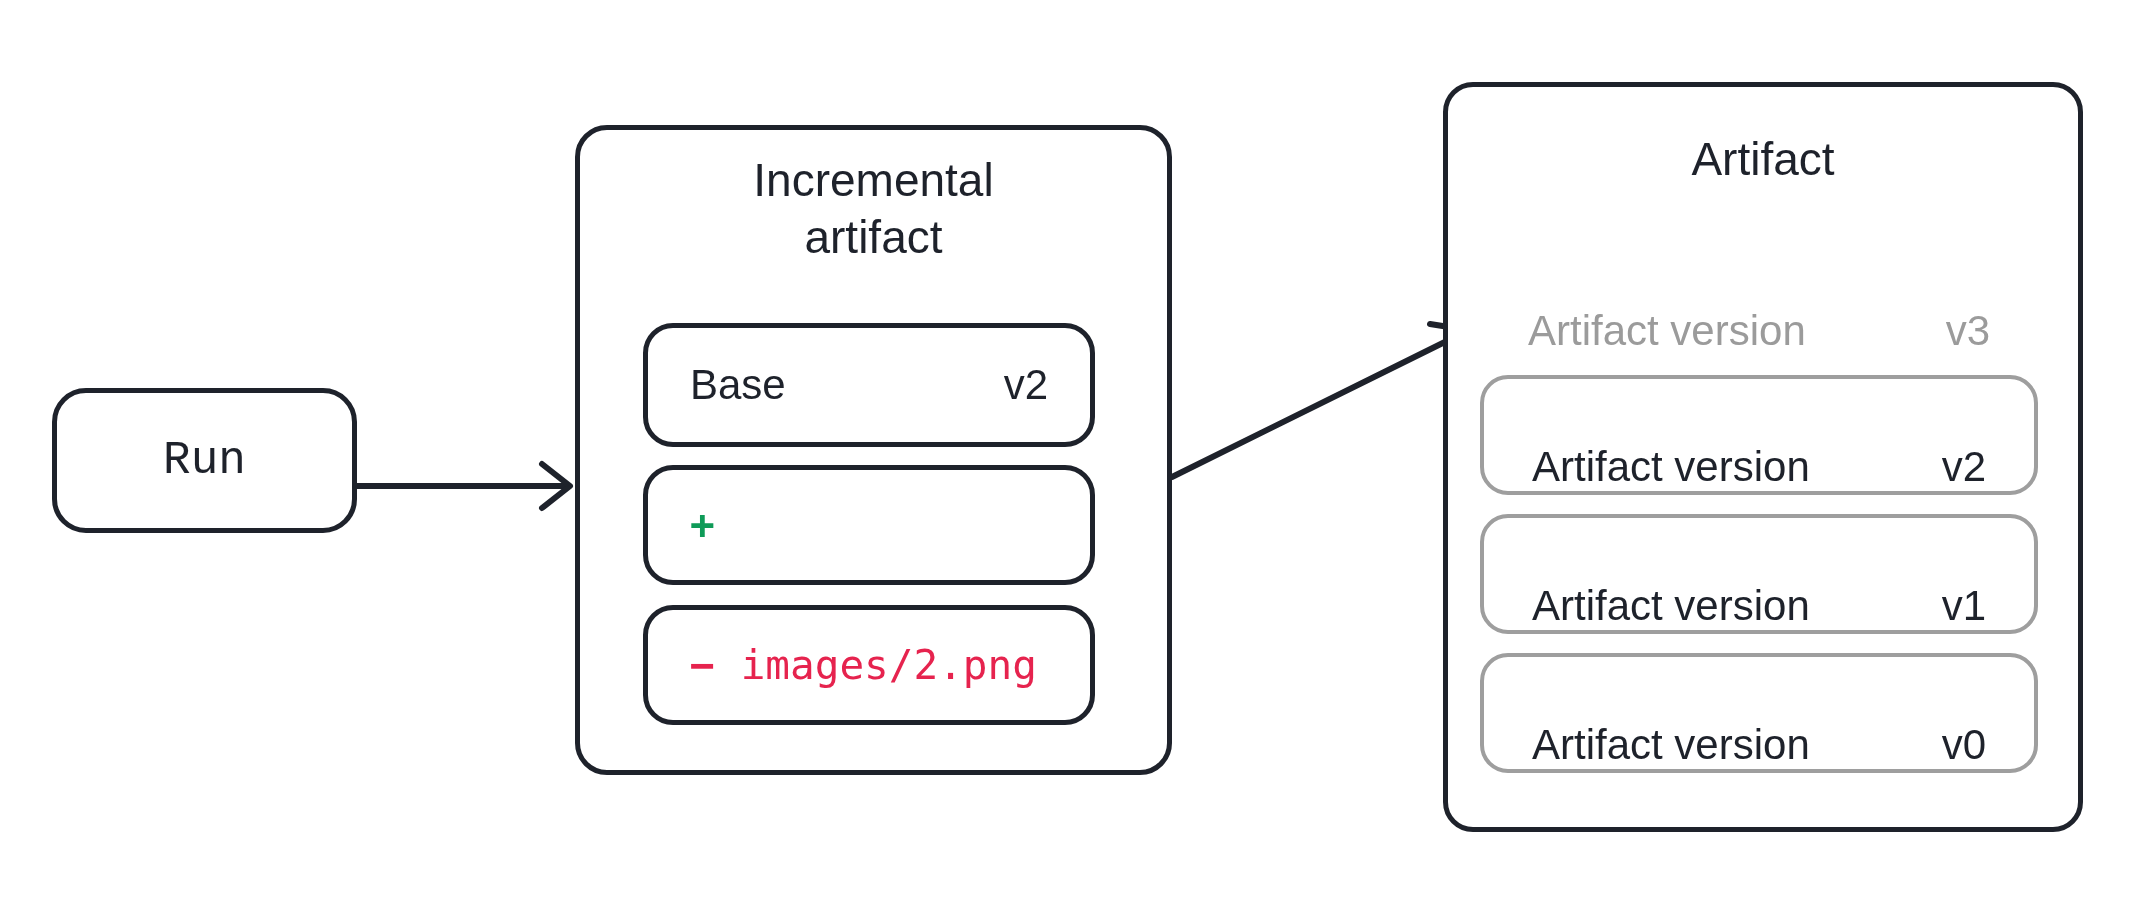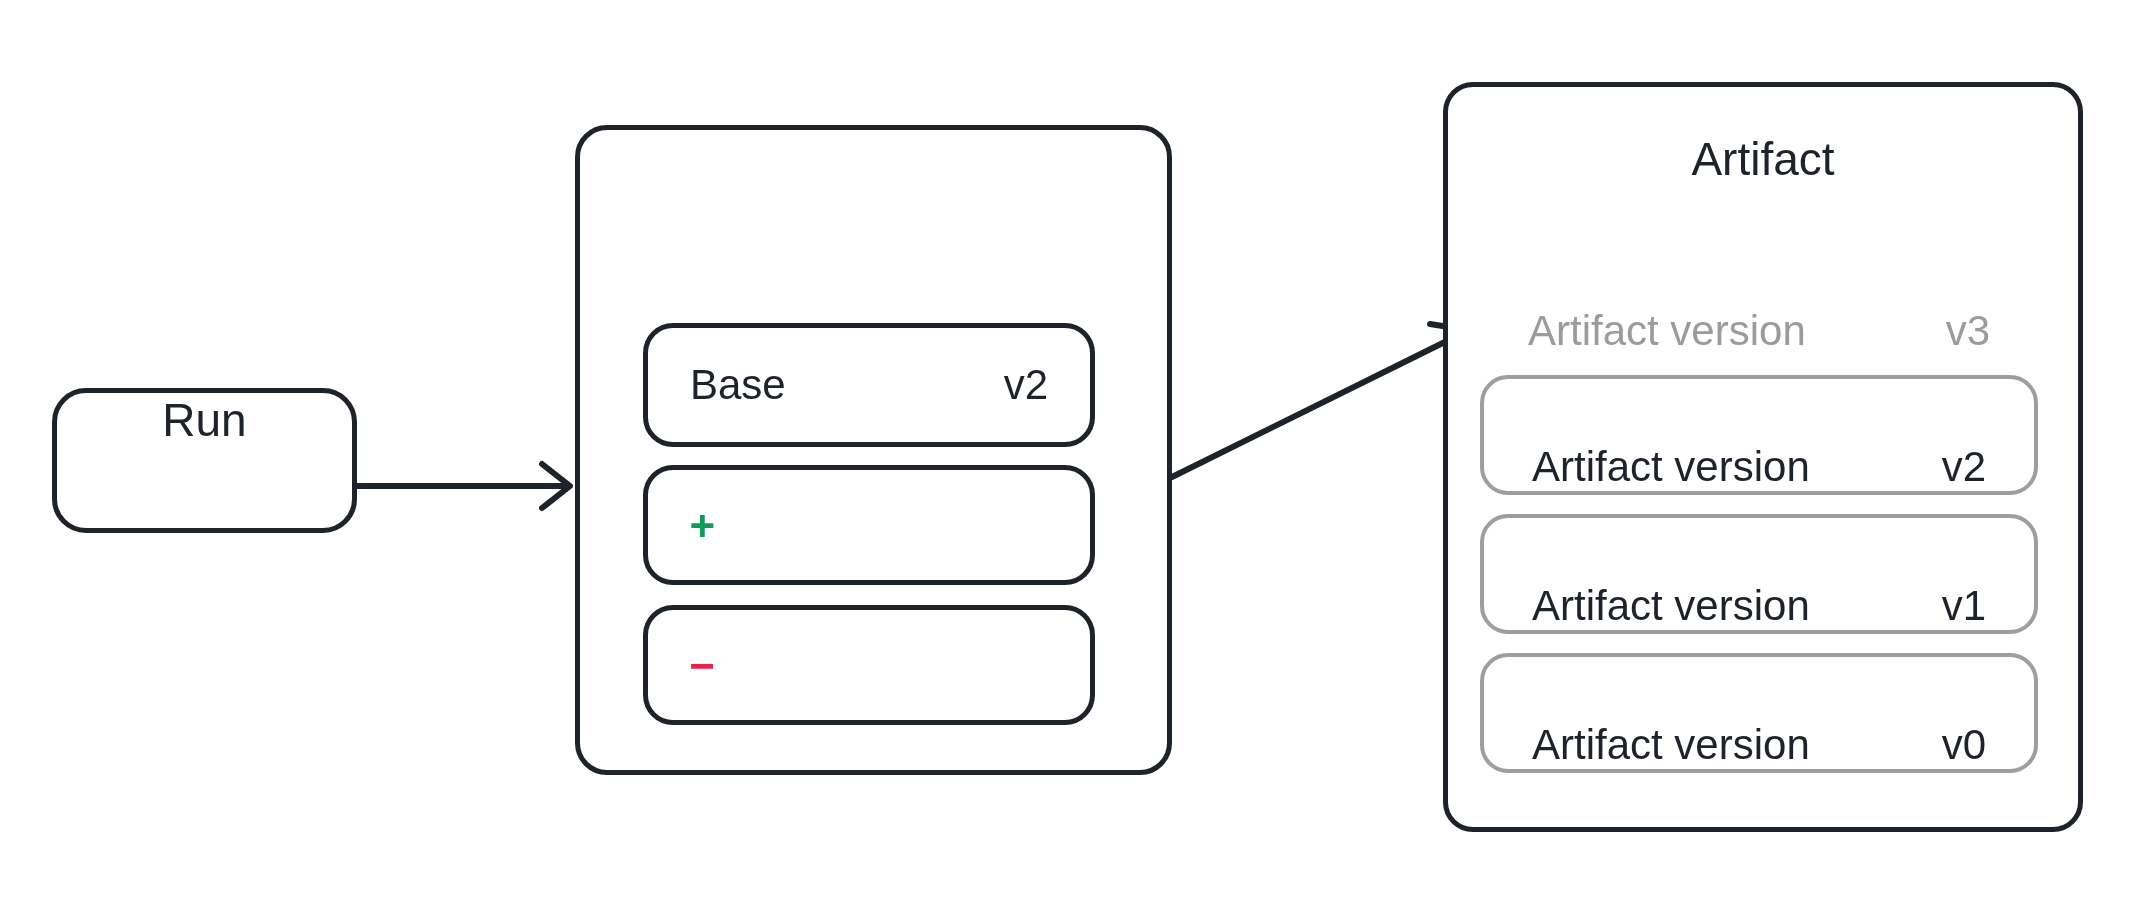--- a/index.html
+++ b/index.html
@@ -28,22 +28,23 @@
   .box {
     position: absolute;
     background: #ffffff;
     border: 5px solid #1e222b;
     box-sizing: border-box;
   }
   .run-box {
     left: 52px; top: 388px;
     width: 305px; height: 145px;
     border-radius: 34px;
-    display: flex; align-items: flex-start; justify-content: center;
+    display: flex; align-items: center; justify-content: center;
     font-size: 46px;
+    font-family: Liberation Mono, monospace;
   }
   .mid-box {
     left: 575px; top: 125px;
     width: 597px; height: 650px;
     border-radius: 32px;
   }
   .mid-title {
     position: absolute;
     left: 575px; top: 152px;
     width: 597px;
@@ -120,32 +121,37 @@
     </g>
 
     <rect x="1482" y="237" width="554" height="116" rx="26" fill="none" stroke="#ababab" stroke-width="4" stroke-dasharray="24 17"></rect>
   </svg>
 
   <div class="box run-box">
     <span>Run</span>
   </div>
 
   <div class="box mid-box"></div>
+  <div class="mid-title">
+    <div>Incremental</div>
+    <div>artifact</div>
+  </div>
 
   <div class="chip base">
     <span>Base</span>
     <span>v2</span>
   </div>
 
   <div class="chip diff added">
     <span class="diff-prefix">+</span>
   </div>
 
   <div class="chip diff removed">
     <span class="diff-prefix">−</span>
+    <span>images/2.png</span>
   </div>
 
   <div class="box right-box"></div>
   <div class="right-title">Artifact</div>
 
   <div class="version-row pending">
     <span>Artifact version</span>
     <span>v3</span>
   </div>
 

